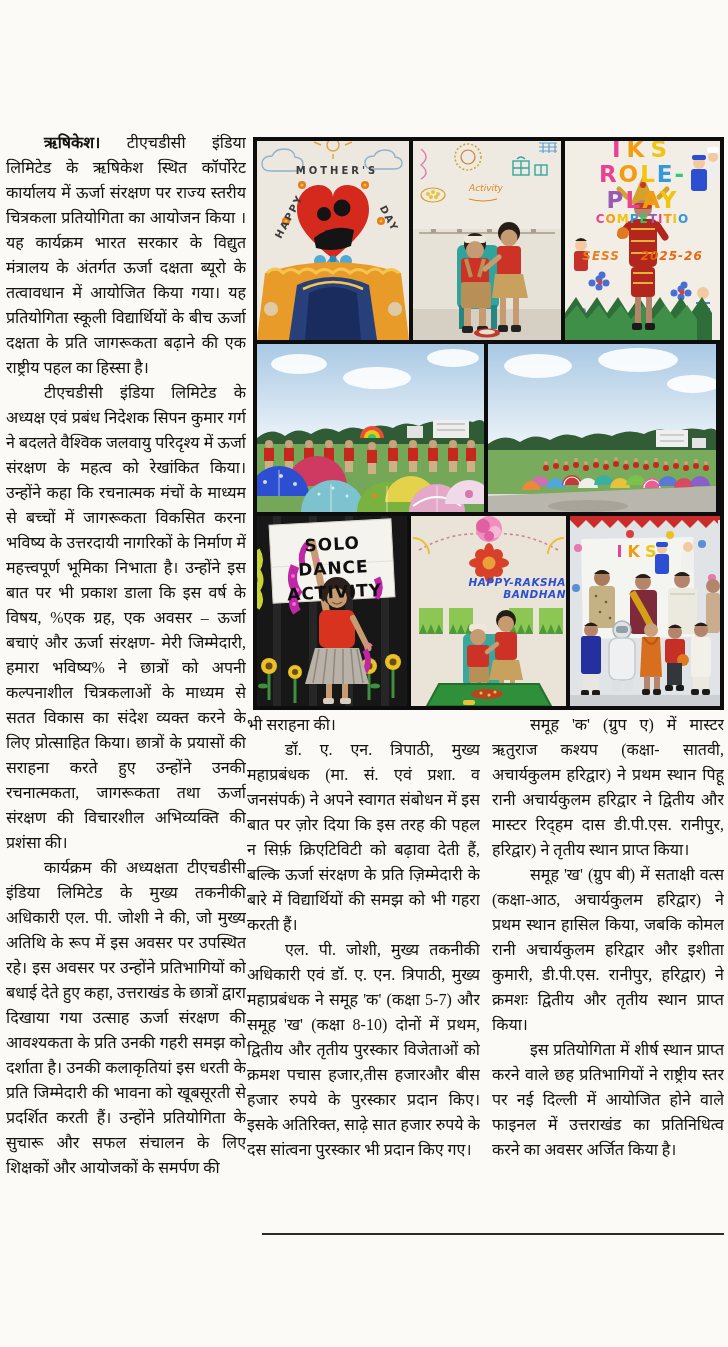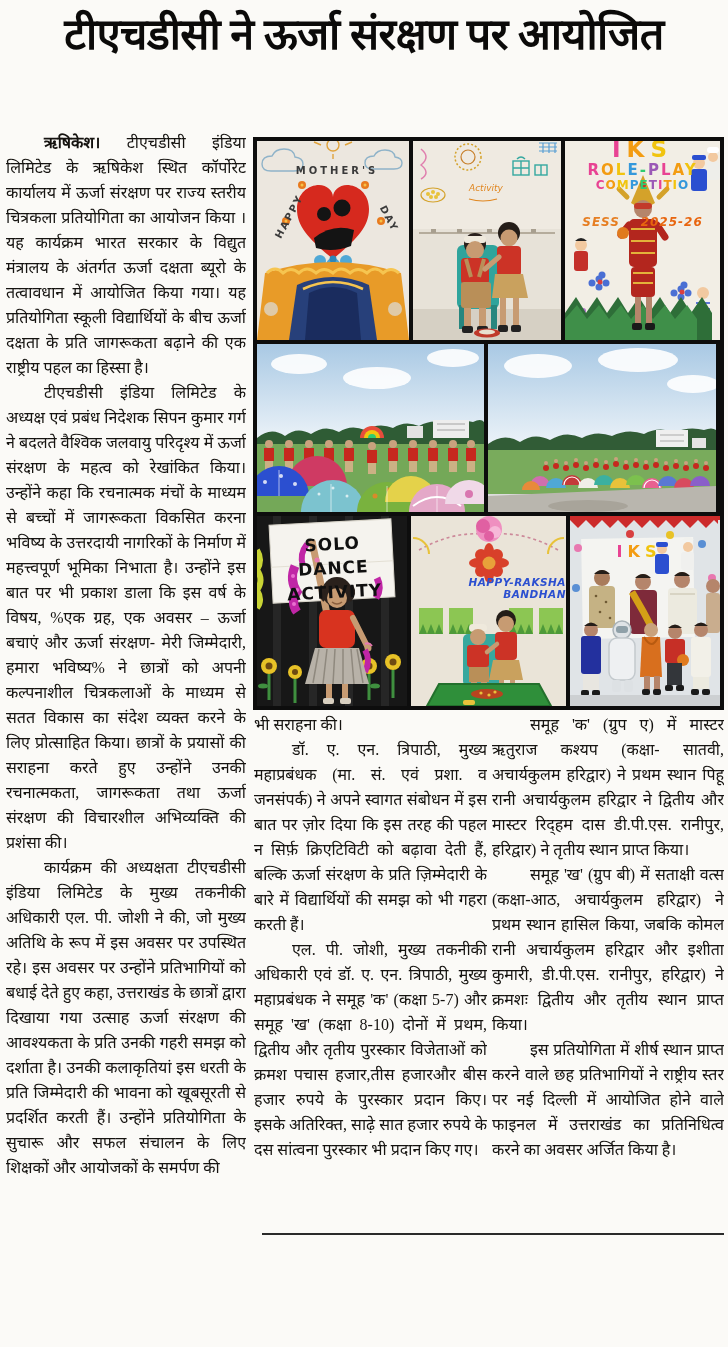--- a/index.html
+++ b/index.html
@@ -11,39 +11,39 @@
   .headline{position:absolute;left:0;top:6px;width:728px;text-align:center;}
   .headline-line{
     font-weight:700;font-size:43px;line-height:57px;letter-spacing:-0.5px;
     white-space:nowrap;color:#0b0a09;
   }
   
   .col{position:absolute;font-size:16px;line-height:25px;text-align:justify;overflow:hidden;}
   .col p{margin:0;text-indent:38px;}
   .col p.no-indent{text-indent:0;}
   .col-left{left:6px;top:130px;width:240px;height:1217px;}
-  .col-mid{left:254px;top:712px;width:233px;height:515px;}
+  .col-mid{left:247px;top:712px;width:233px;height:515px;}
   .col-right{left:492px;top:712px;width:232px;height:515px;}
   .dateline{font-weight:700;}
   .endrule{position:absolute;left:262px;top:1233px;width:462px;height:2px;background:#2a2a2a;}
   
   .collage{position:absolute;left:253px;top:137px;width:471px;height:573px;background:#0d0d0d;
     padding:4px;box-sizing:border-box;display:flex;flex-direction:column;gap:4px;}
   .crow{display:flex;gap:4px;}
   .ph{position:relative;overflow:hidden;background:#ddd;}
   .ph svg{position:absolute;left:0;top:0;width:100%;height:100%;display:block;}
   .ph .ovl{position:absolute;font-family:"DejaVu Sans","Liberation Sans",sans-serif;}
   
   .md-happy{left:8px;top:70px;transform:rotate(-62deg);font-size:10px;font-weight:700;letter-spacing:2px;color:#3a3a3a;}
   .md-mothers{left:4px;top:24px;width:100%;text-align:center;font-size:10px;font-weight:700;letter-spacing:3px;color:#3a3a3a;}
   .md-day{right:6px;top:72px;transform:rotate(62deg);font-size:10px;font-weight:700;letter-spacing:2px;color:#3a3a3a;}
   
   .rp-stack{left:0;top:0;width:100%;text-align:center;line-height:1.1;}
   .rp-iks{font-size:23px;font-weight:800;letter-spacing:6px;margin-top:-4px;}
-  .rp-line1{font-size:15px;font-weight:800;letter-spacing:2px;}
+  .rp-line1{font-size:23px;font-weight:800;letter-spacing:2px;}
   .rp-line2{font-size:12px;font-weight:800;letter-spacing:1px;}
   .rp-sess{font-size:12px;font-weight:800;font-style:italic;color:#e67e22;letter-spacing:1px;margin-top:24px;}
   .rp-year{color:#e8650f;}
   .rainbow span:nth-child(6n+1){color:#e84393;}
   .rainbow span:nth-child(6n+2){color:#f39c12;}
   .rainbow span:nth-child(6n+3){color:#f1c40f;}
   .rainbow span:nth-child(6n+4){color:#3498db;}
   .rainbow span:nth-child(6n+5){color:#2ecc71;}
   .rainbow span:nth-child(6n+6){color:#9b59b6;}
   
@@ -56,21 +56,20 @@
     font-weight:700;color:#2b4fd0;letter-spacing:0.5px;}
   
   .fd-iks{left:0;top:26px;width:92%;text-align:center;font-size:16px;font-weight:800;letter-spacing:5px;}
 </style>
 </head>
 <body>
 
 <div class="page">
 
   <div class="headline">
-    <div class="headline-line">टीएचडीसी  ने ऊर्जा संरक्षण पर आयोजित</div>
   </div>
 
   <section class="col col-left">
     <p><b class="dateline">ऋषिकेश।</b> <span>टीएचडीसी इंडिया लिमिटेड के ऋषिकेश स्थित कॉर्पोरेट कार्यालय में ऊर्जा संरक्षण पर राज्य स्तरीय चित्रकला प्रतियोगिता का आयोजन किया । यह कार्यक्रम भारत सरकार के विद्युत मंत्रालय के अंतर्गत ऊर्जा दक्षता ब्यूरो के तत्वावधान में आयोजित किया गया। यह प्रतियोगिता स्कूली विद्यार्थियों के बीच ऊर्जा दक्षता के प्रति जागरूकता बढ़ाने की एक राष्ट्रीय पहल का हिस्सा है।</span></p>
     <p>टीएचडीसी इंडिया लिमिटेड के अध्यक्ष एवं प्रबंध निदेशक सिपन कुमार गर्ग ने बदलते वैश्विक जलवायु परिदृश्य में ऊर्जा संरक्षण के महत्व को रेखांकित किया। उन्होंने कहा कि रचनात्मक मंचों के माध्यम से बच्चों में जागरूकता विकसित करना भविष्य के उत्तरदायी नागरिकों के निर्माण में महत्त्वपूर्ण भूमिका निभाता है। उन्होंने इस बात पर भी प्रकाश डाला कि इस वर्ष के विषय, %एक ग्रह, एक अवसर – ऊर्जा बचाएं और ऊर्जा संरक्षण- मेरी जिम्मेदारी, हमारा भविष्य% ने छात्रों को अपनी कल्पनाशील चित्रकलाओं के माध्यम से सतत विकास का संदेश व्यक्त करने के लिए प्रोत्साहित किया। छात्रों के प्रयासों की सराहना करते हुए उन्होंने उनकी रचनात्मकता, जागरूकता तथा ऊर्जा संरक्षण की विचारशील अभिव्यक्ति की प्रशंसा की।</p>
     <p>कार्यक्रम की अध्यक्षता टीएचडीसी इंडिया लिमिटेड के मुख्य तकनीकी अधिकारी एल. पी. जोशी ने की, जो मुख्य अतिथि के रूप में इस अवसर पर उपस्थित रहे। इस अवसर पर उन्होंने प्रतिभागियों को बधाई देते हुए कहा, उत्तराखंड के छात्रों द्वारा दिखाया गया उत्साह ऊर्जा संरक्षण की आवश्यकता के प्रति उनकी गहरी समझ को दर्शाता है। उनकी कलाकृतियां इस धरती के प्रति जिम्मेदारी की भावना को खूबसूरती से प्रदर्शित करती हैं। उन्होंने प्रतियोगिता के सुचारू और सफल संचालन के लिए शिक्षकों और आयोजकों के समर्पण की</p>
   </section>
 
   <section class="collage">
     <div class="crow">

